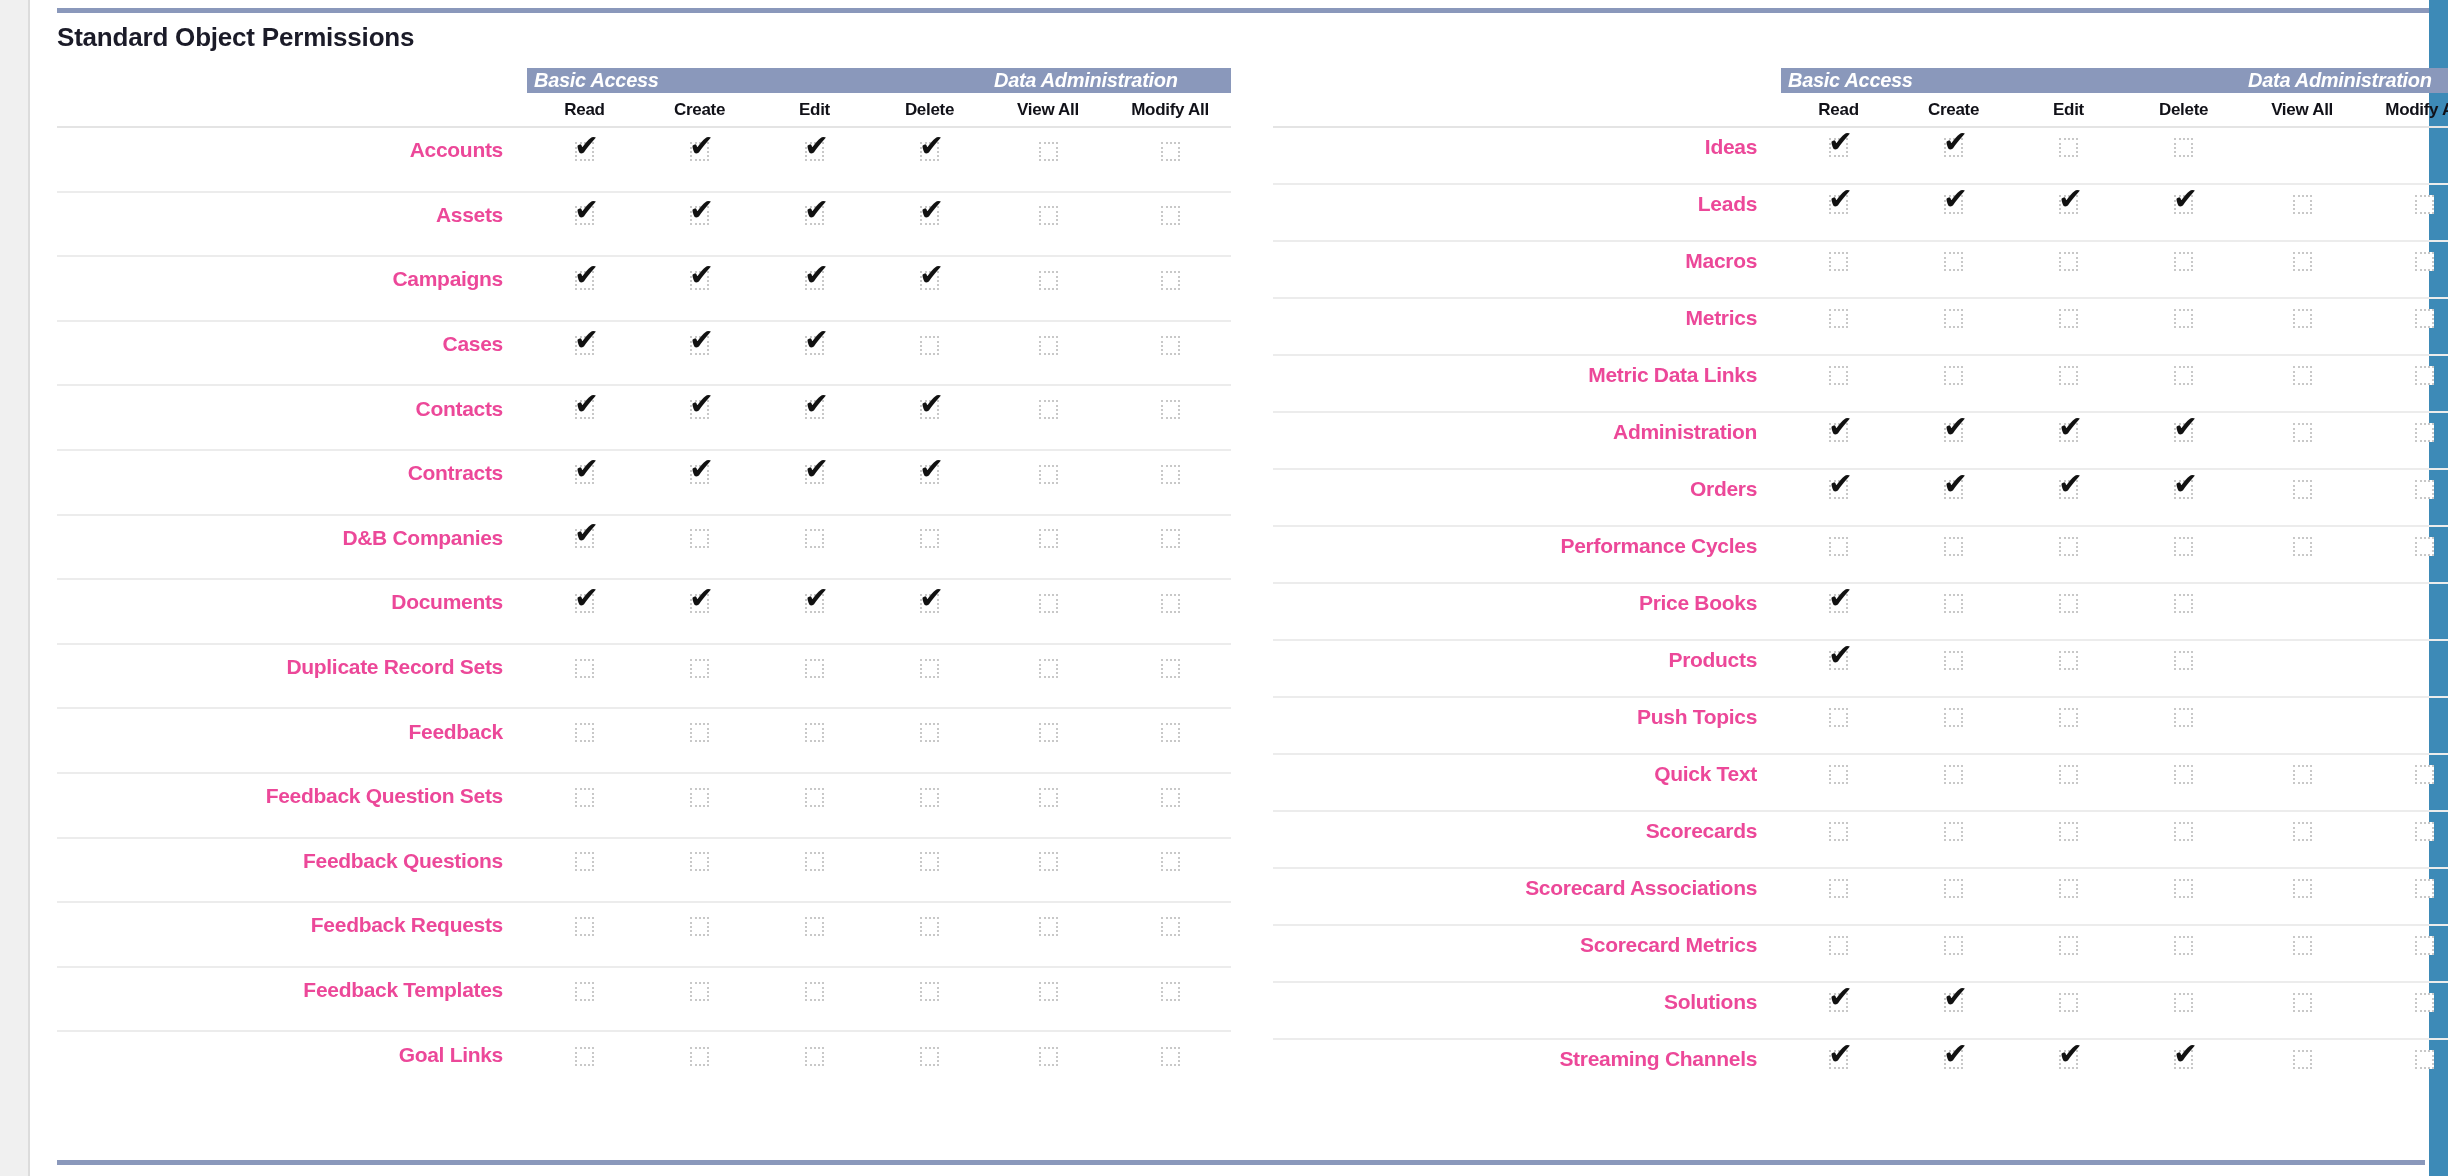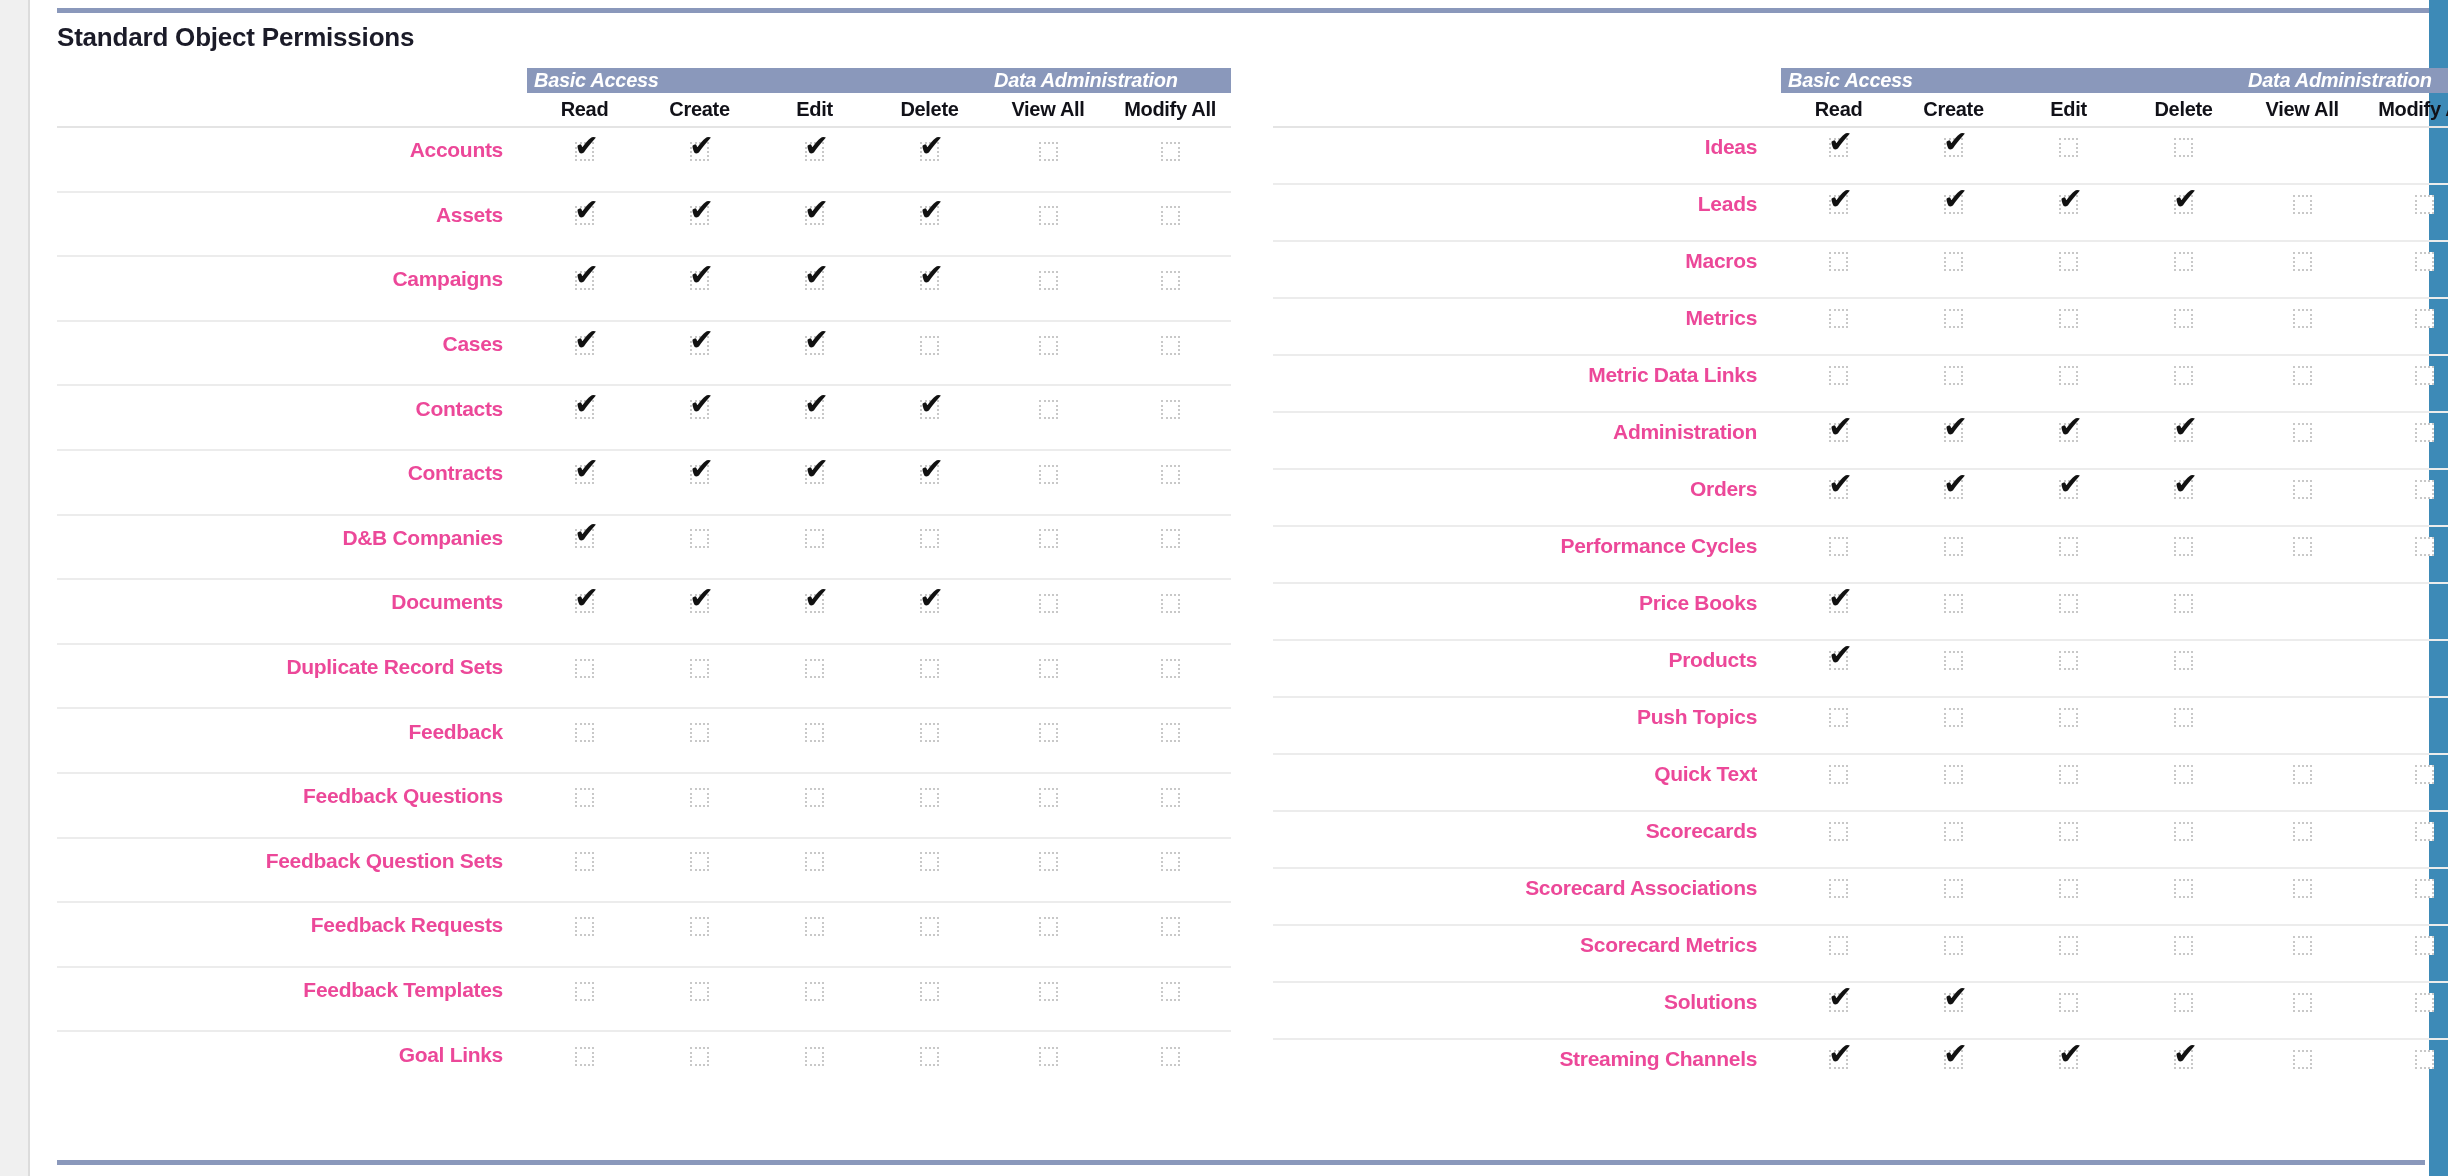--- a/index.html
+++ b/index.html
@@ -97,21 +97,21 @@
     padding-left: 7px;
     height: 25px;
     line-height: 25px;
     white-space: nowrap;
     letter-spacing: -0.3px;
   }
   .band-empty { background: transparent; }
 
   tr.colhead-row th {
     height: 34px;
-    font-size: 20px;
+    font-size: 17px;
     font-weight: bold;
     color: #111118;
     text-align: center;
     vertical-align: middle;
     white-space: nowrap;
     letter-spacing: -0.3px;
   }
   tr.colhead-row th.lblhead { background: transparent; }
 
   tbody tr {
@@ -290,30 +290,30 @@
             <tr>
               <td class="obj-label">Feedback</td>
               <td class="cell"><span class="cbx empty"></span></td>
               <td class="cell"><span class="cbx empty"></span></td>
               <td class="cell"><span class="cbx empty"></span></td>
               <td class="cell"><span class="cbx empty"></span></td>
               <td class="cell"><span class="cbx empty"></span></td>
               <td class="cell"><span class="cbx empty"></span></td>
             </tr>
             <tr>
+              <td class="obj-label">Feedback Question Sets</td>
+              <td class="cell"><span class="cbx empty"></span></td>
+              <td class="cell"><span class="cbx empty"></span></td>
+              <td class="cell"><span class="cbx empty"></span></td>
+              <td class="cell"><span class="cbx empty"></span></td>
+              <td class="cell"><span class="cbx empty"></span></td>
+              <td class="cell"><span class="cbx empty"></span></td>
+            </tr>
+            <tr>
               <td class="obj-label">Feedback Questions</td>
-              <td class="cell"><span class="cbx empty"></span></td>
-              <td class="cell"><span class="cbx empty"></span></td>
-              <td class="cell"><span class="cbx empty"></span></td>
-              <td class="cell"><span class="cbx empty"></span></td>
-              <td class="cell"><span class="cbx empty"></span></td>
-              <td class="cell"><span class="cbx empty"></span></td>
-            </tr>
-            <tr>
-              <td class="obj-label">Feedback Question Sets</td>
               <td class="cell"><span class="cbx empty"></span></td>
               <td class="cell"><span class="cbx empty"></span></td>
               <td class="cell"><span class="cbx empty"></span></td>
               <td class="cell"><span class="cbx empty"></span></td>
               <td class="cell"><span class="cbx empty"></span></td>
               <td class="cell"><span class="cbx empty"></span></td>
             </tr>
             <tr>
               <td class="obj-label">Feedback Requests</td>
               <td class="cell"><span class="cbx empty"></span></td>

